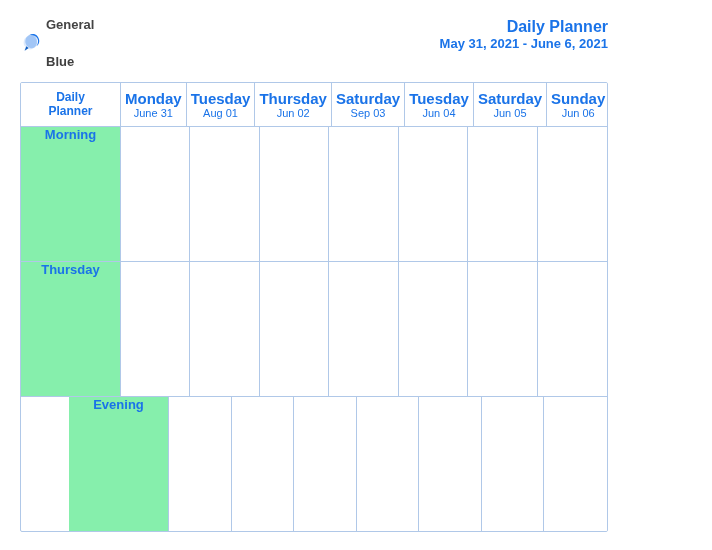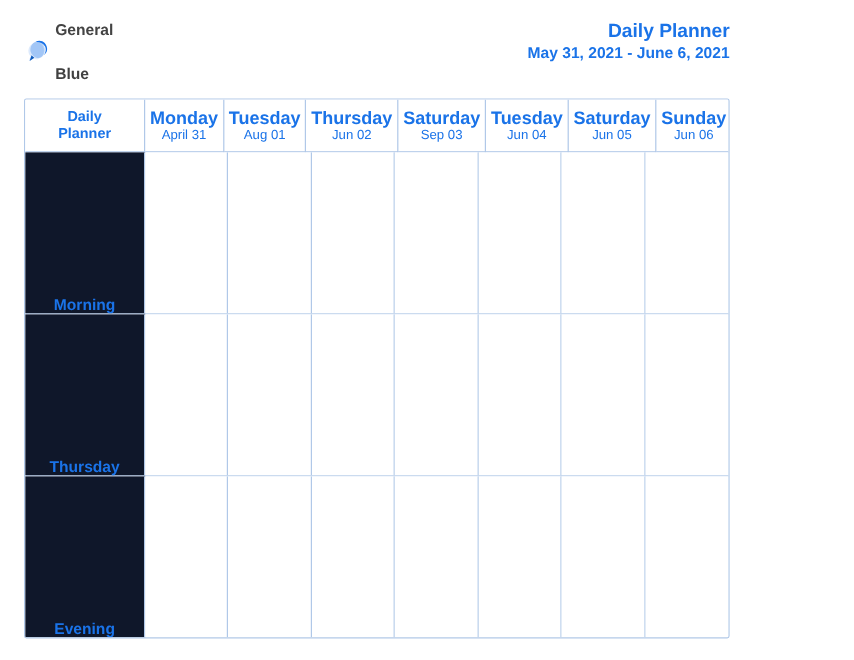--- a/index.html
+++ b/index.html
@@ -106,33 +106,34 @@
       flex-direction: column;
     }
     .cal-row {
       flex: 1;
       display: grid;
       grid-template-columns: 100px repeat(7, 1fr);
       border-bottom: 1px solid #b0c8e8;
     }
     .cal-row:last-child {
       border-bottom: none;
+      padding-left: 48px;
     }
     .cal-cell {
       border-right: 1px solid #b0c8e8;
       background: #fff;
       min-height: 80px;
     }
     .cal-cell:last-child {
       border-right: none;
     }
     .cal-cell.row-label {
-      background: #0f172a;
-      display: flex;
-      align-items: flex-end;
+      background: #86efac;
+      display: flex;
+      align-items: flex-start;
       justify-content: center;
     }
     .row-label-text {
       font-size: 13px;
       font-weight: 700;
       color: #1a73e8;
       text-align: center;
     }
   </style>
 </head>
@@ -158,21 +159,21 @@
     </div>
   </div>
 
   <div class="calendar">
     <div class="cal-header-row">
       <div class="cal-header-cell first-col">
         <span class="day-name">Daily<br>Planner</span>
       </div>
       <div class="cal-header-cell">
         <span class="day-name">Monday</span>
-        <span class="day-date">April 31</span>
+        <span class="day-date">June 31</span>
       </div>
       <div class="cal-header-cell">
         <span class="day-name">Tuesday</span>
         <span class="day-date">Aug 01</span>
       </div>
       <div class="cal-header-cell">
         <span class="day-name">Thursday</span>
         <span class="day-date">Jun 02</span>
       </div>
       <div class="cal-header-cell">

